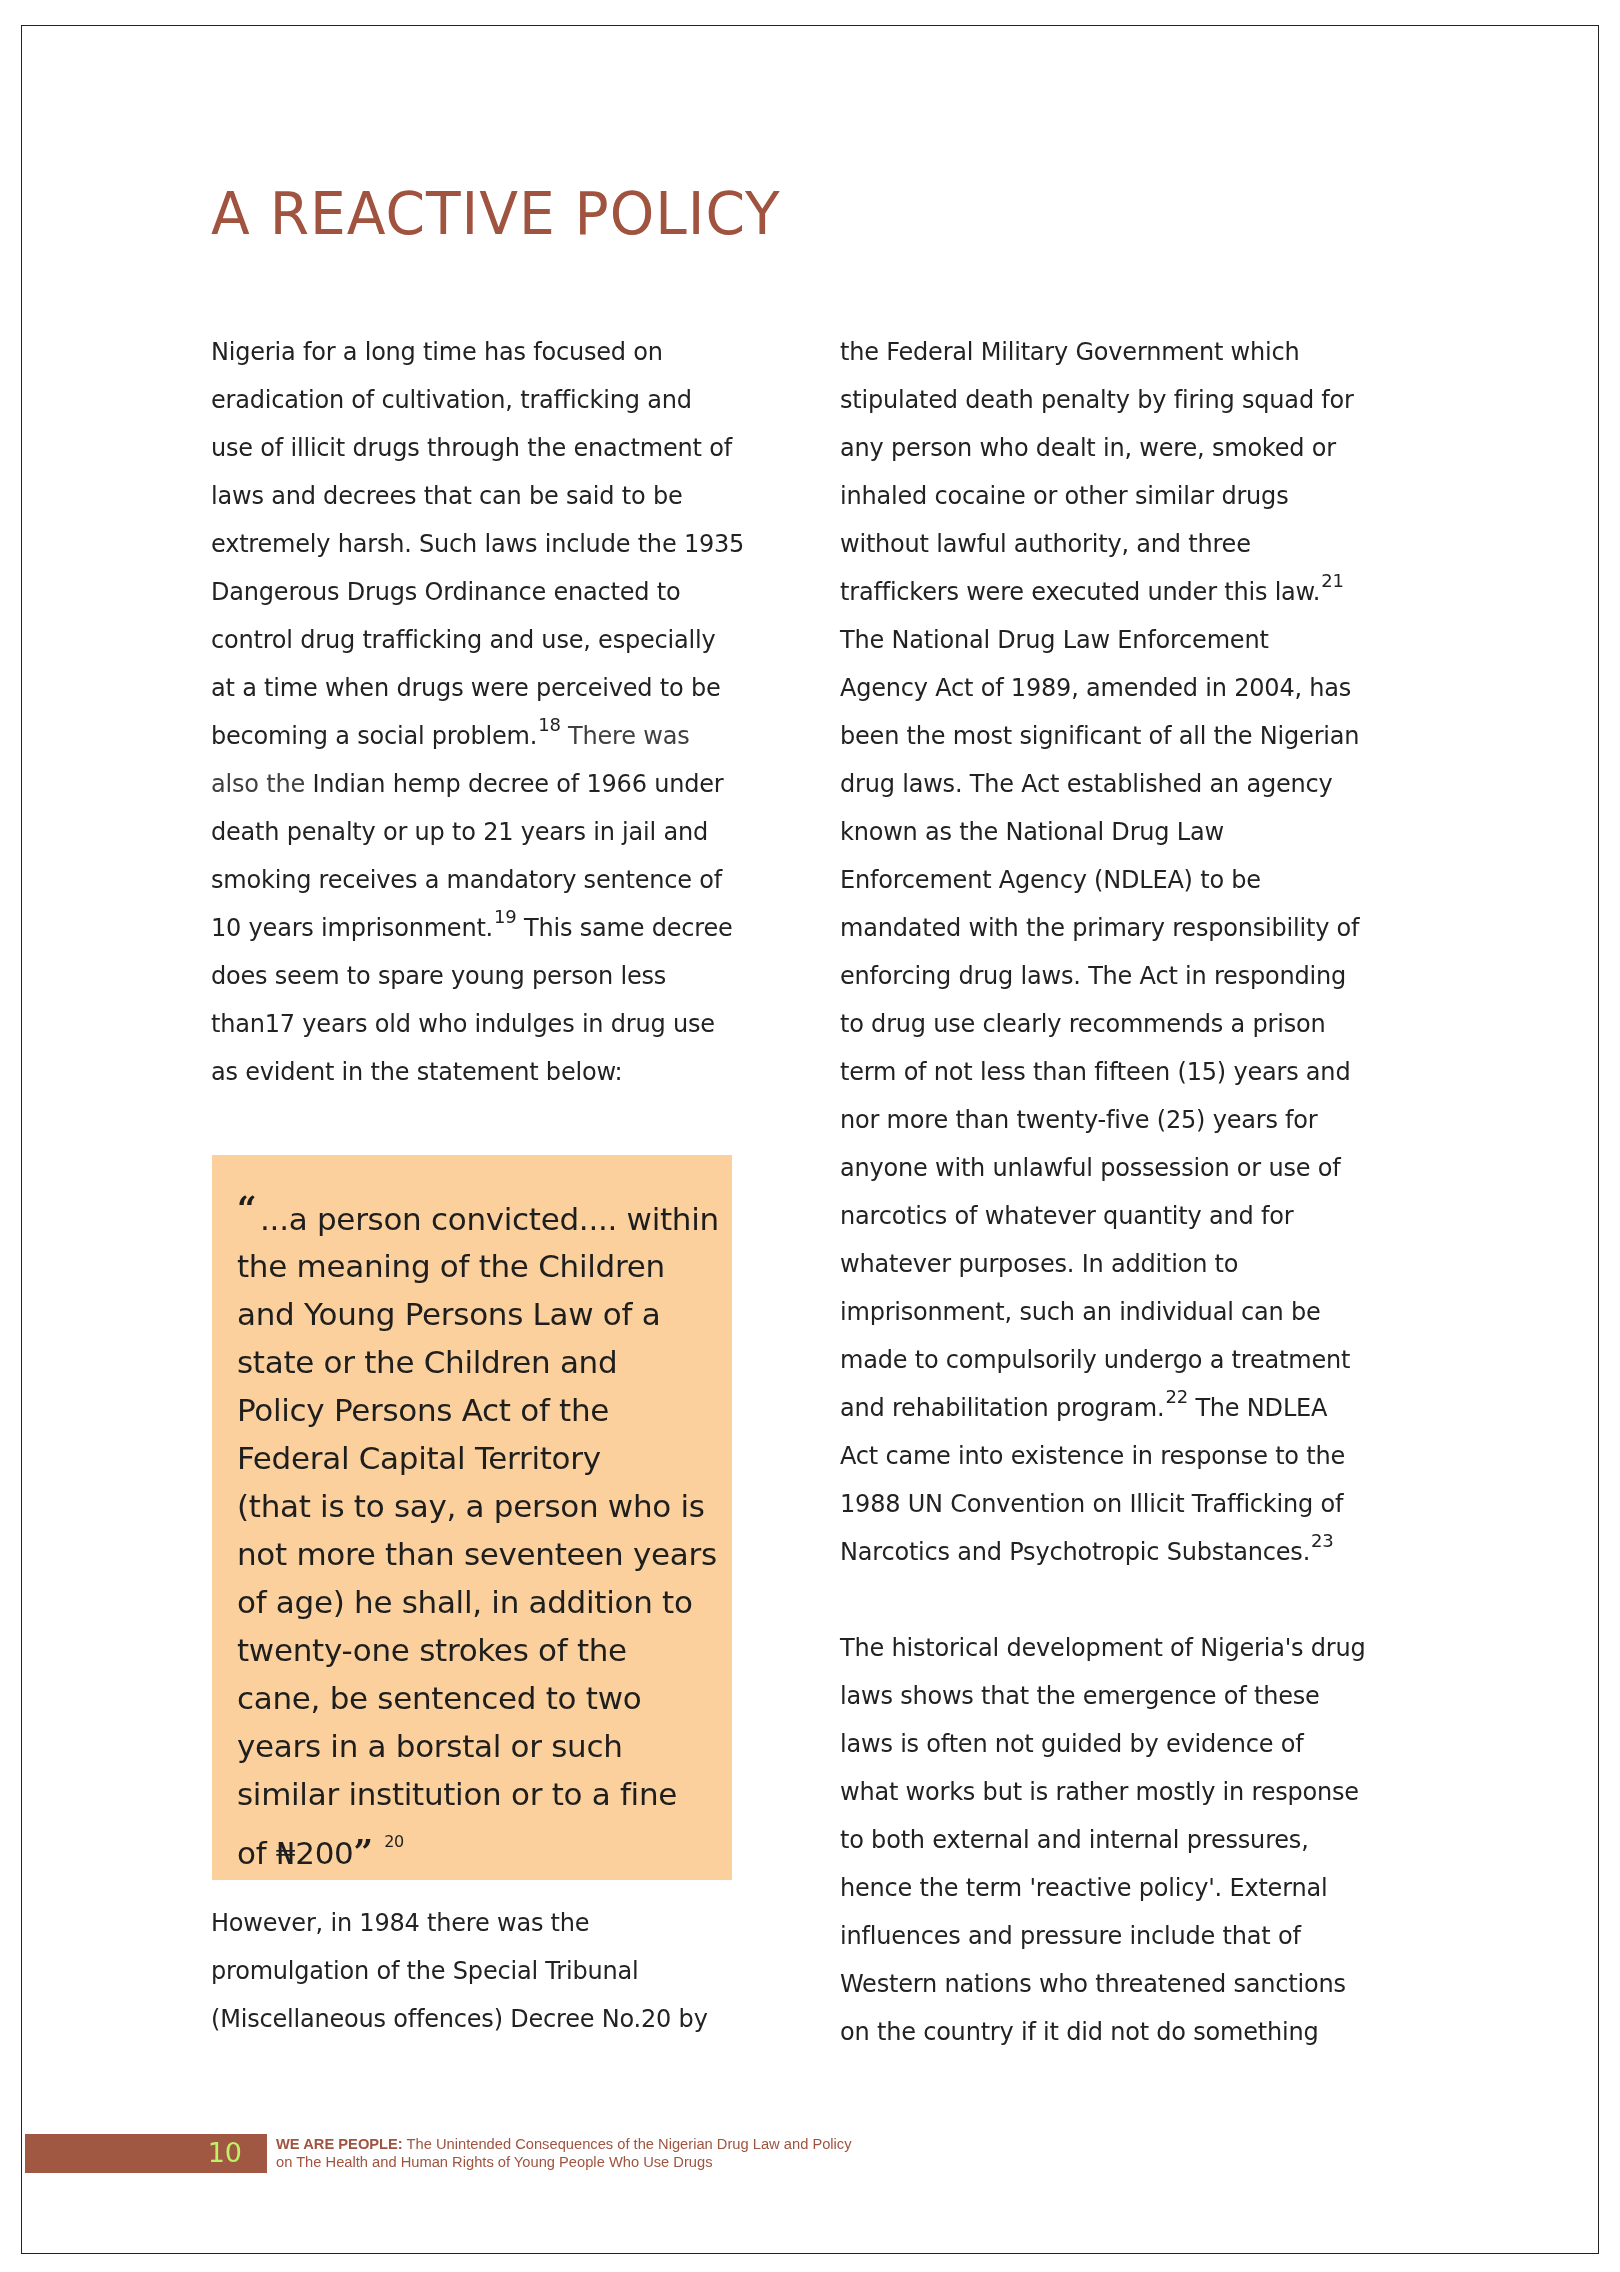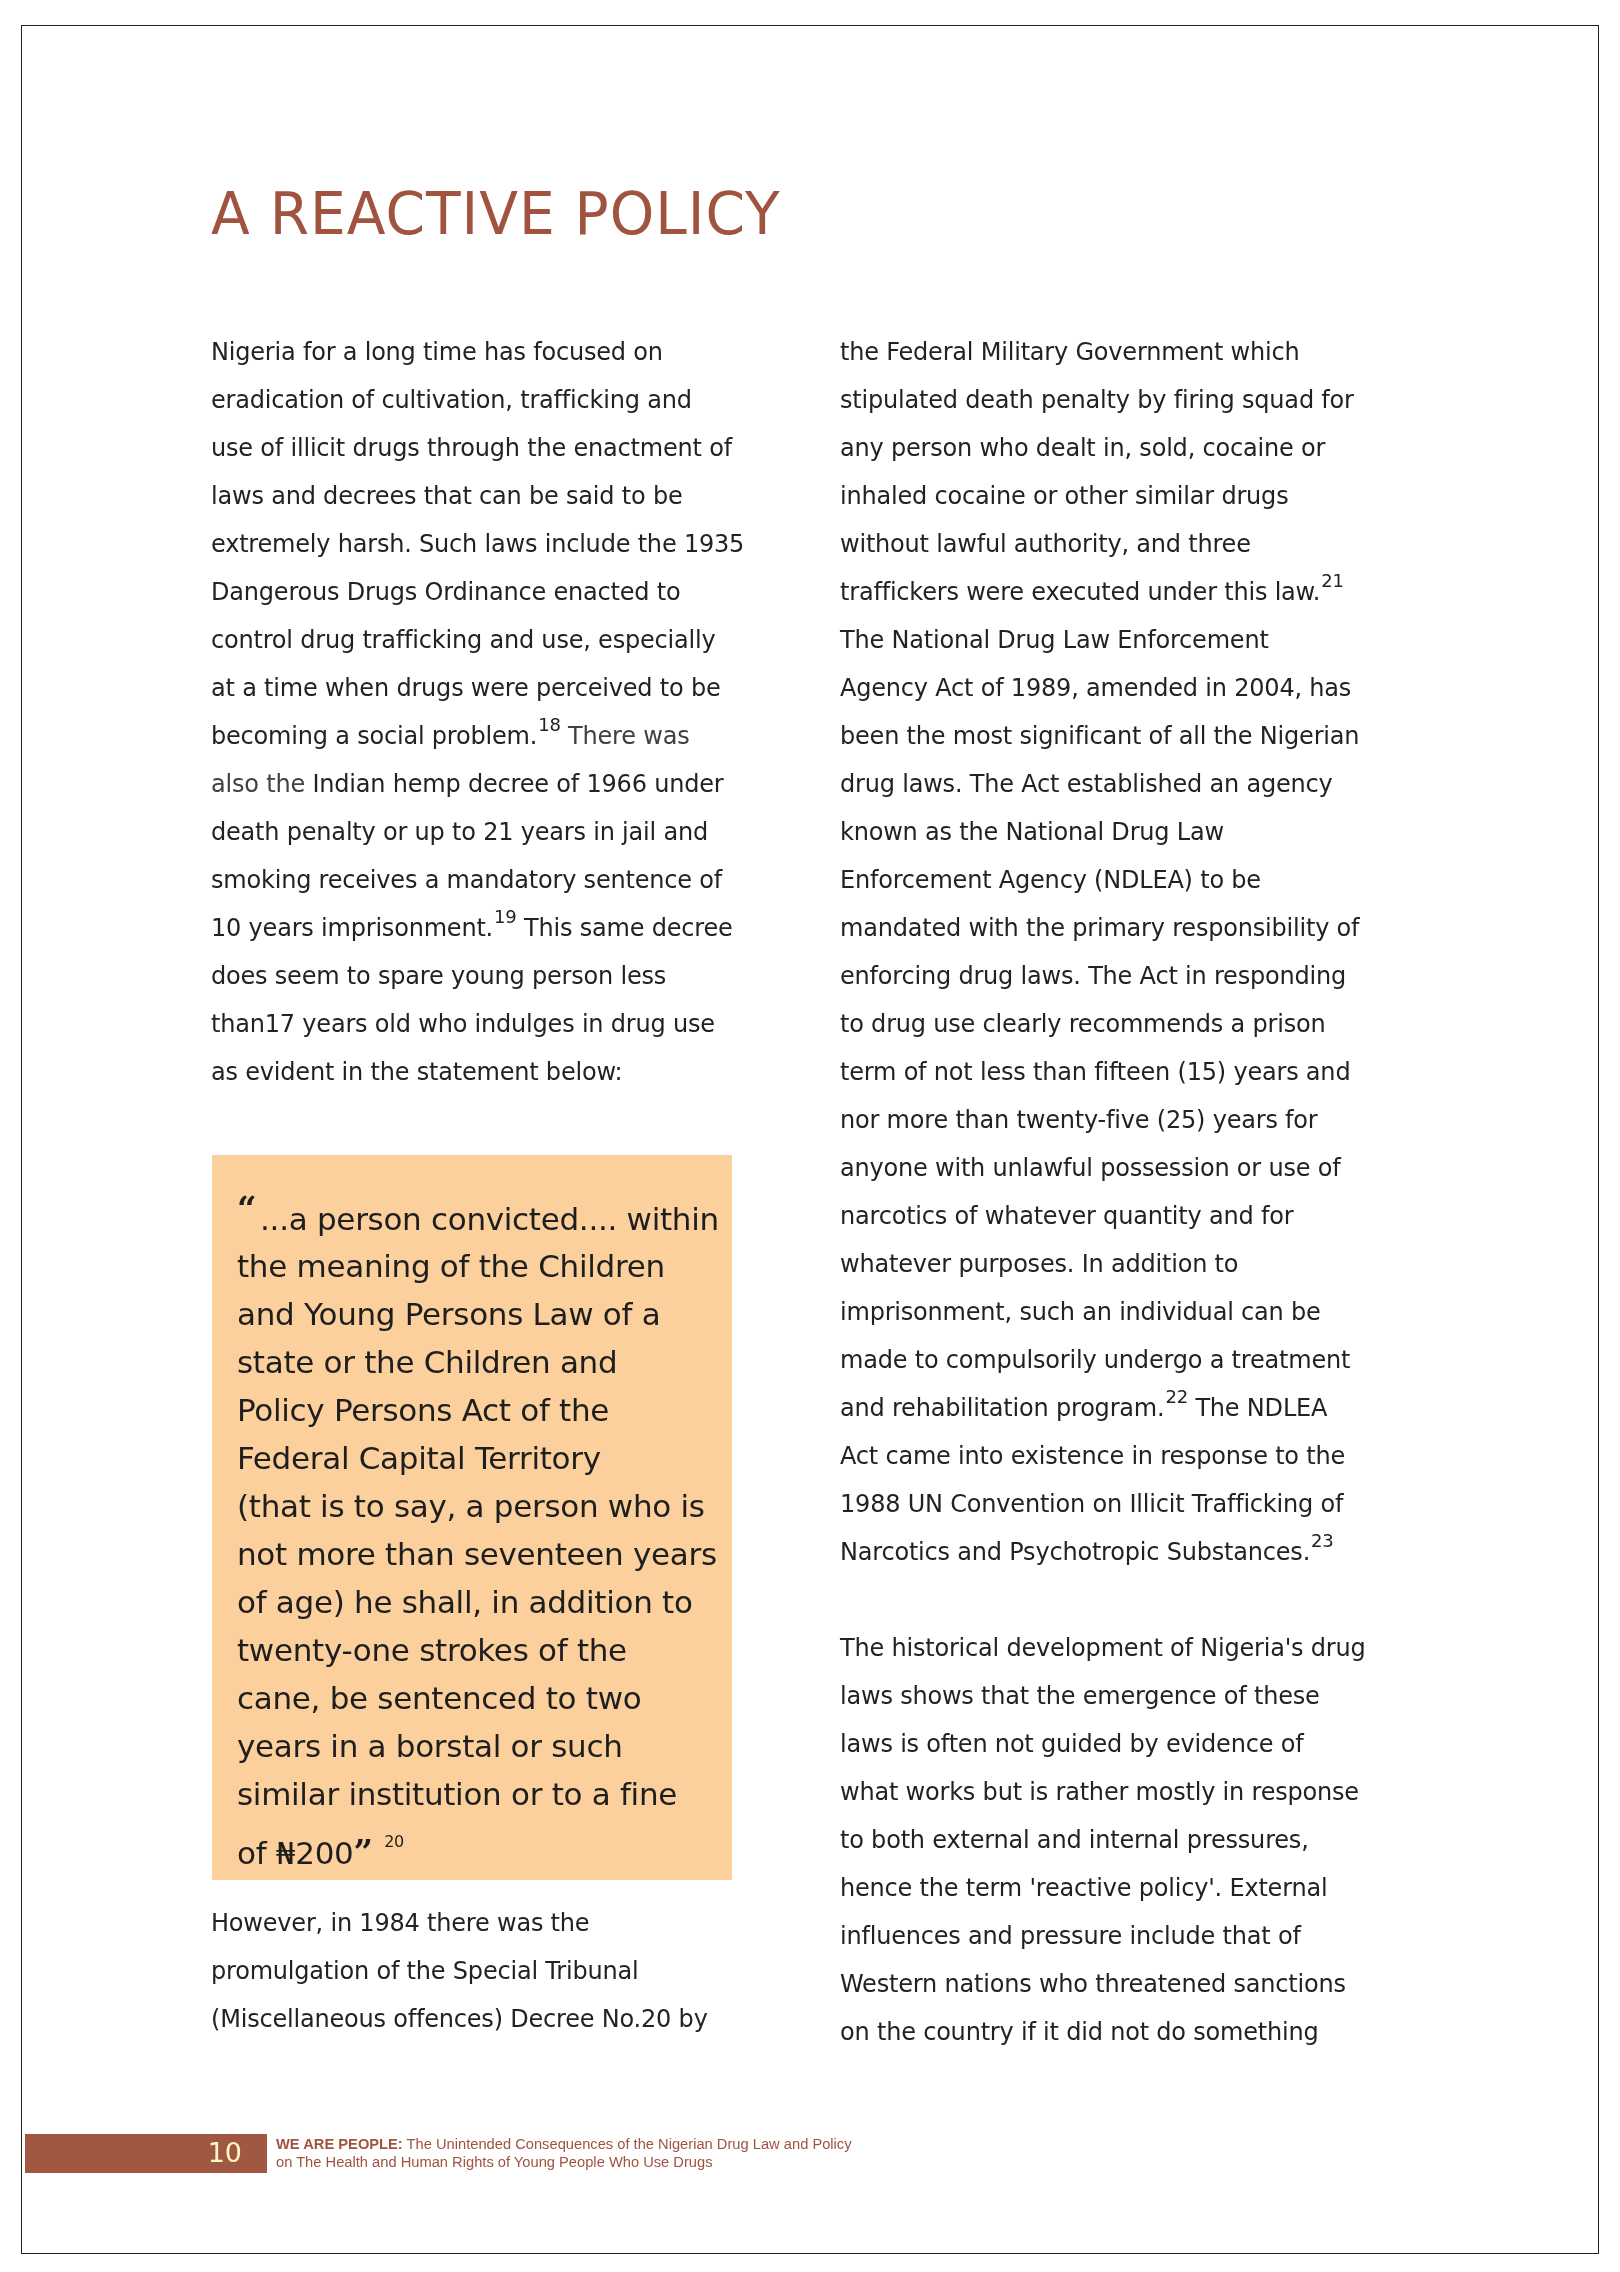--- a/index.html
+++ b/index.html
@@ -36,21 +36,21 @@
   .quote-mark { font-family: "DejaVu Serif", serif; font-weight: bold; font-size: 34px; }
   .quote-open { vertical-align: 9.5px; margin-right: 3.8px; }
   .quote-fn { font-size: 16px; vertical-align: 17px; margin-left: 11.4px; }
   .para-gap { display: block; height: 48px; }
   .footer-bar {
     position: absolute; left: 25px; top: 2134px; width: 242px; height: 39px;
     background: #a05842;
   }
   .page-num {
     position: absolute; right: 25px; top: 2.9px;
-    font-family: "DejaVu Sans", sans-serif; font-size: 27px; color: #fef9c3;
+    font-family: "DejaVu Sans", sans-serif; font-size: 27px; color: #bef264;
   }
   .footer-text {
     position: absolute; left: 276px; top: 2135px;
     font-family: "Liberation Sans", sans-serif; font-size: 14.7px;
     line-height: 18px; color: #a0533f;
   }
   .footer-text b { font-weight: bold; }
 </style>
 </head>
 <body>
@@ -99,21 +99,21 @@
 
 <div class="col col-left" style="top: 1899px;">
   <span class="line">However, in 1984 there was the</span>
   <span class="line">promulgation of the Special Tribunal</span>
   <span class="line">(Miscellaneous offences) Decree No.20 by</span>
 </div>
 
 <div class="col col-right">
   <span class="line">the Federal Military Government  which</span>
   <span class="line">stipulated death penalty by firing squad for</span>
-  <span class="line">any person who dealt in, sold, cocaine or</span>
+  <span class="line">any person who dealt in, were, smoked or</span>
   <span class="line">inhaled cocaine or other similar drugs</span>
   <span class="line">without lawful authority, and three</span>
   <span class="line"><span>traffickers were  executed under this law.</span><sup class="fn">21</sup></span>
   <span class="line">The National Drug Law Enforcement</span>
   <span class="line">Agency Act of 1989, amended in 2004, has</span>
   <span class="line">been the most significant of all the Nigerian</span>
   <span class="line">drug laws. The Act established an agency</span>
   <span class="line">known as the National Drug Law</span>
   <span class="line">Enforcement Agency (NDLEA) to be</span>
   <span class="line">mandated with the primary responsibility of</span>

